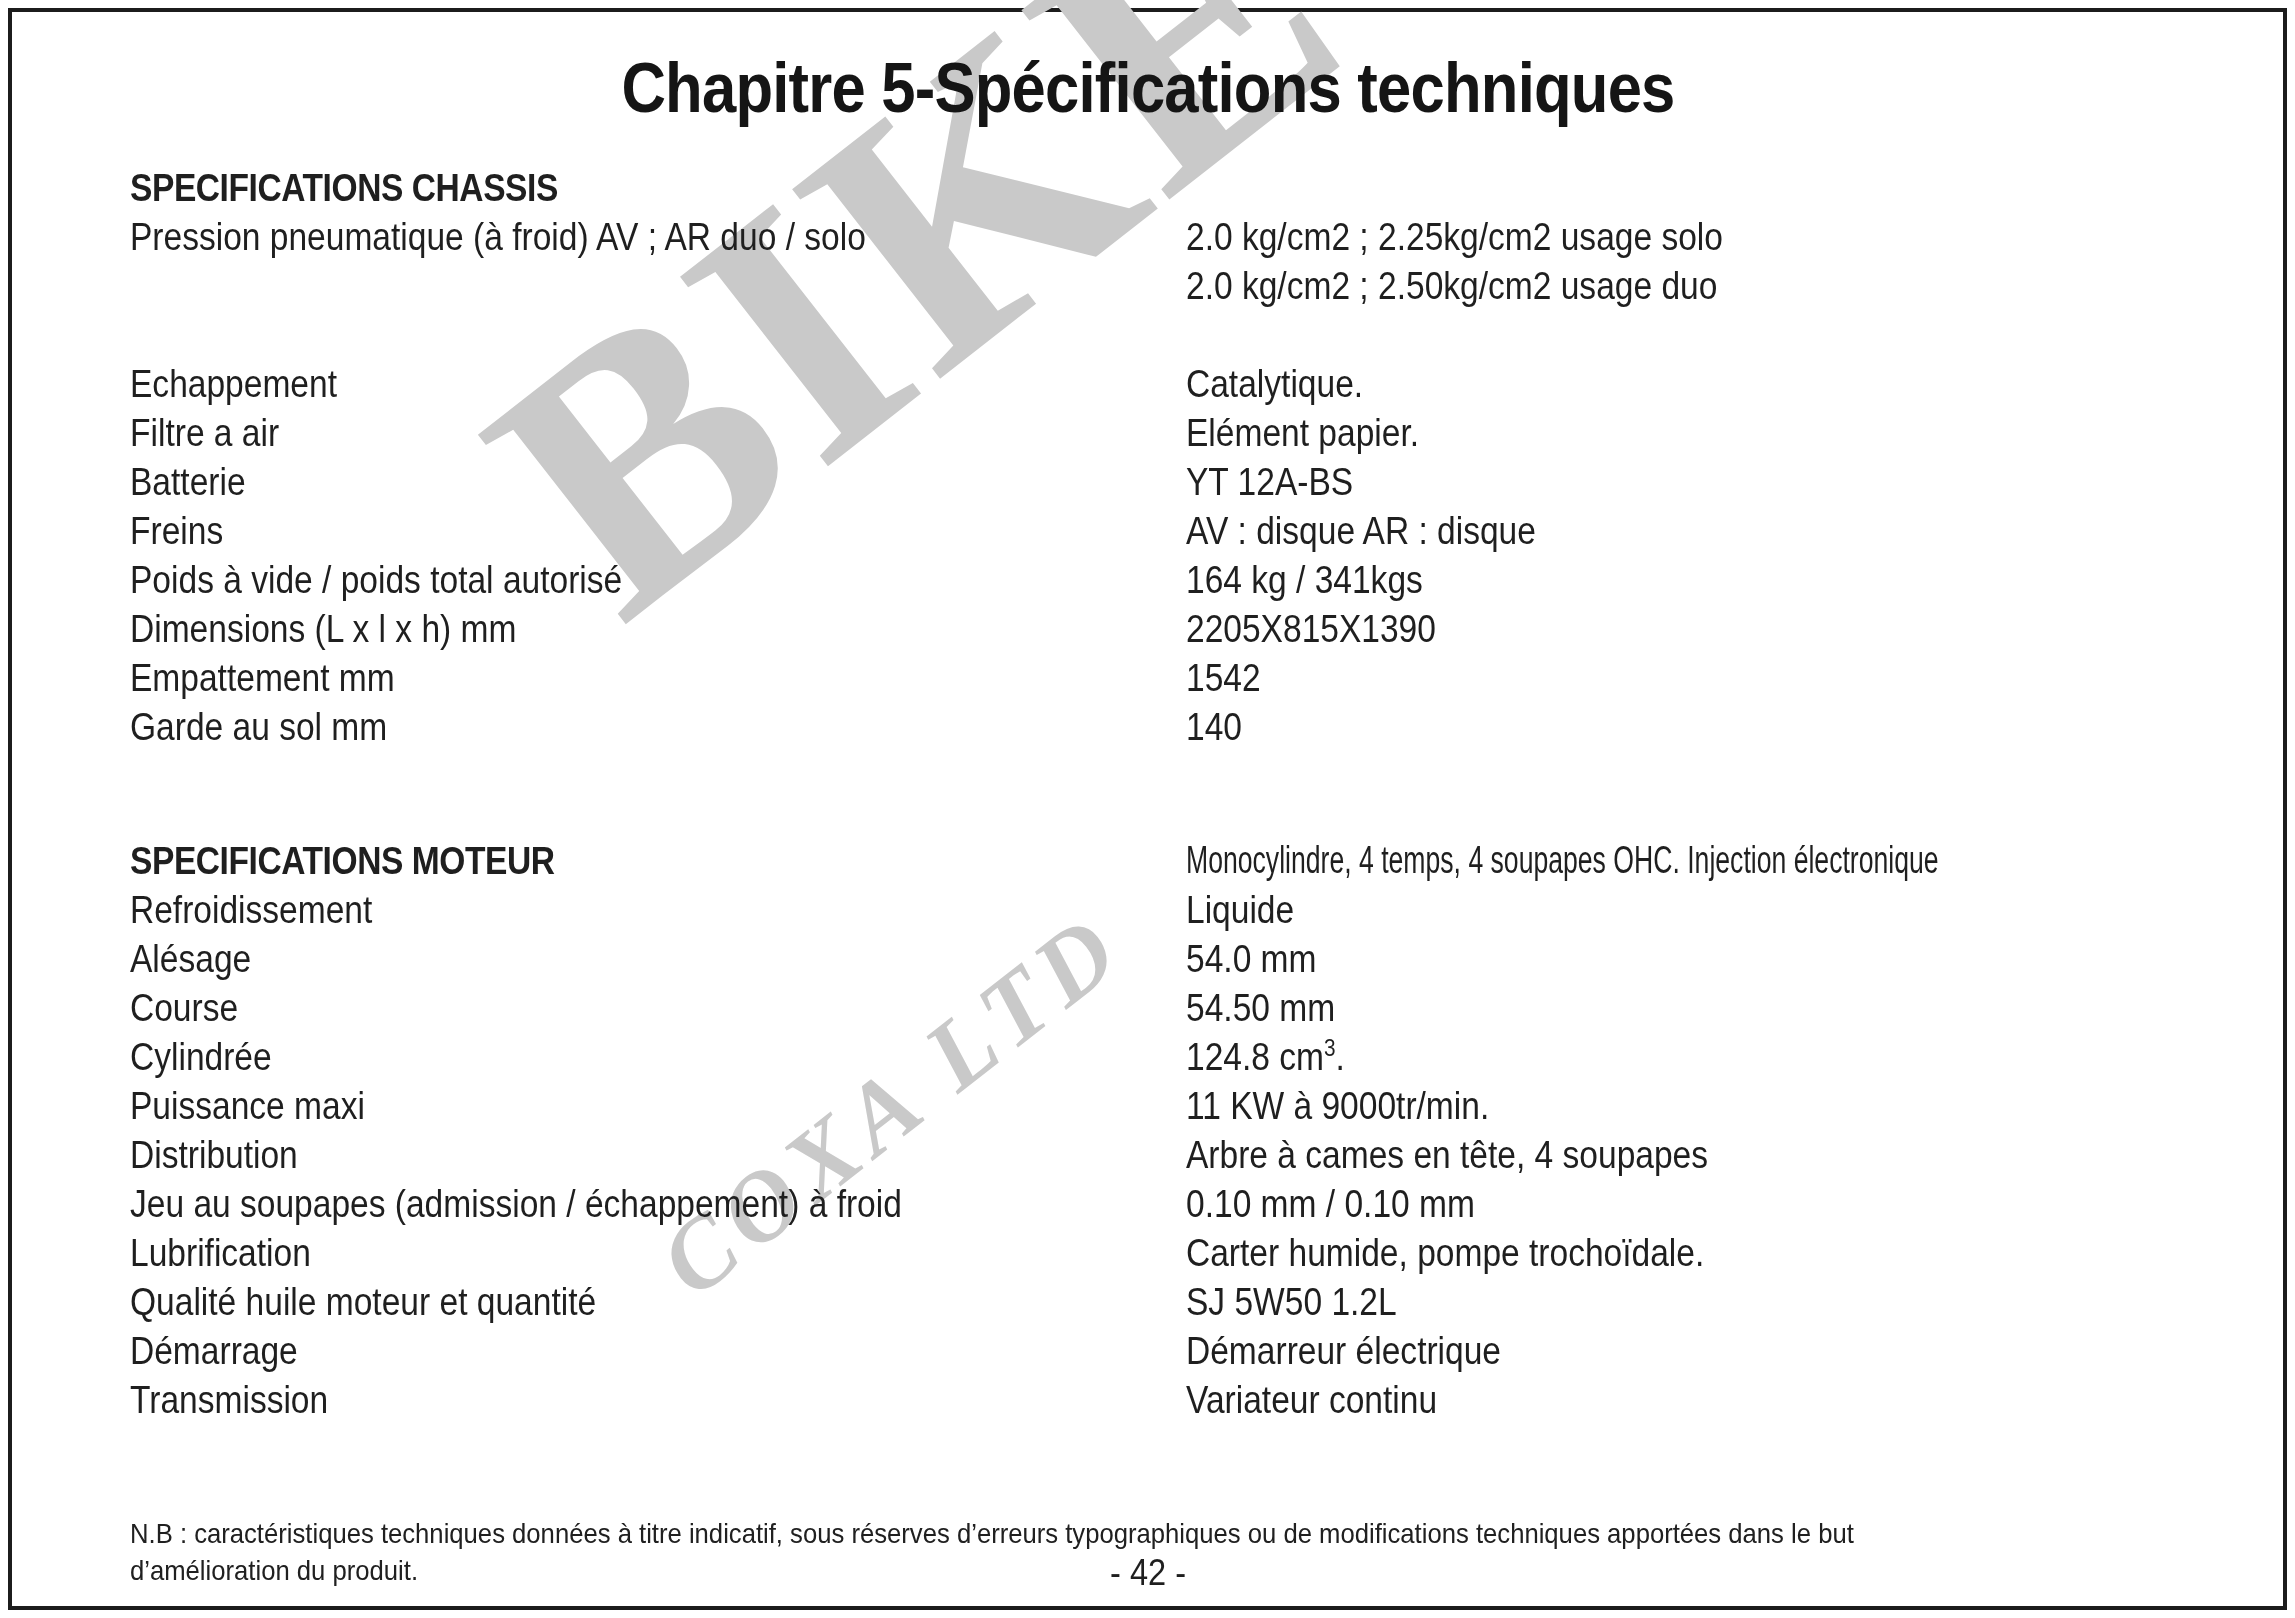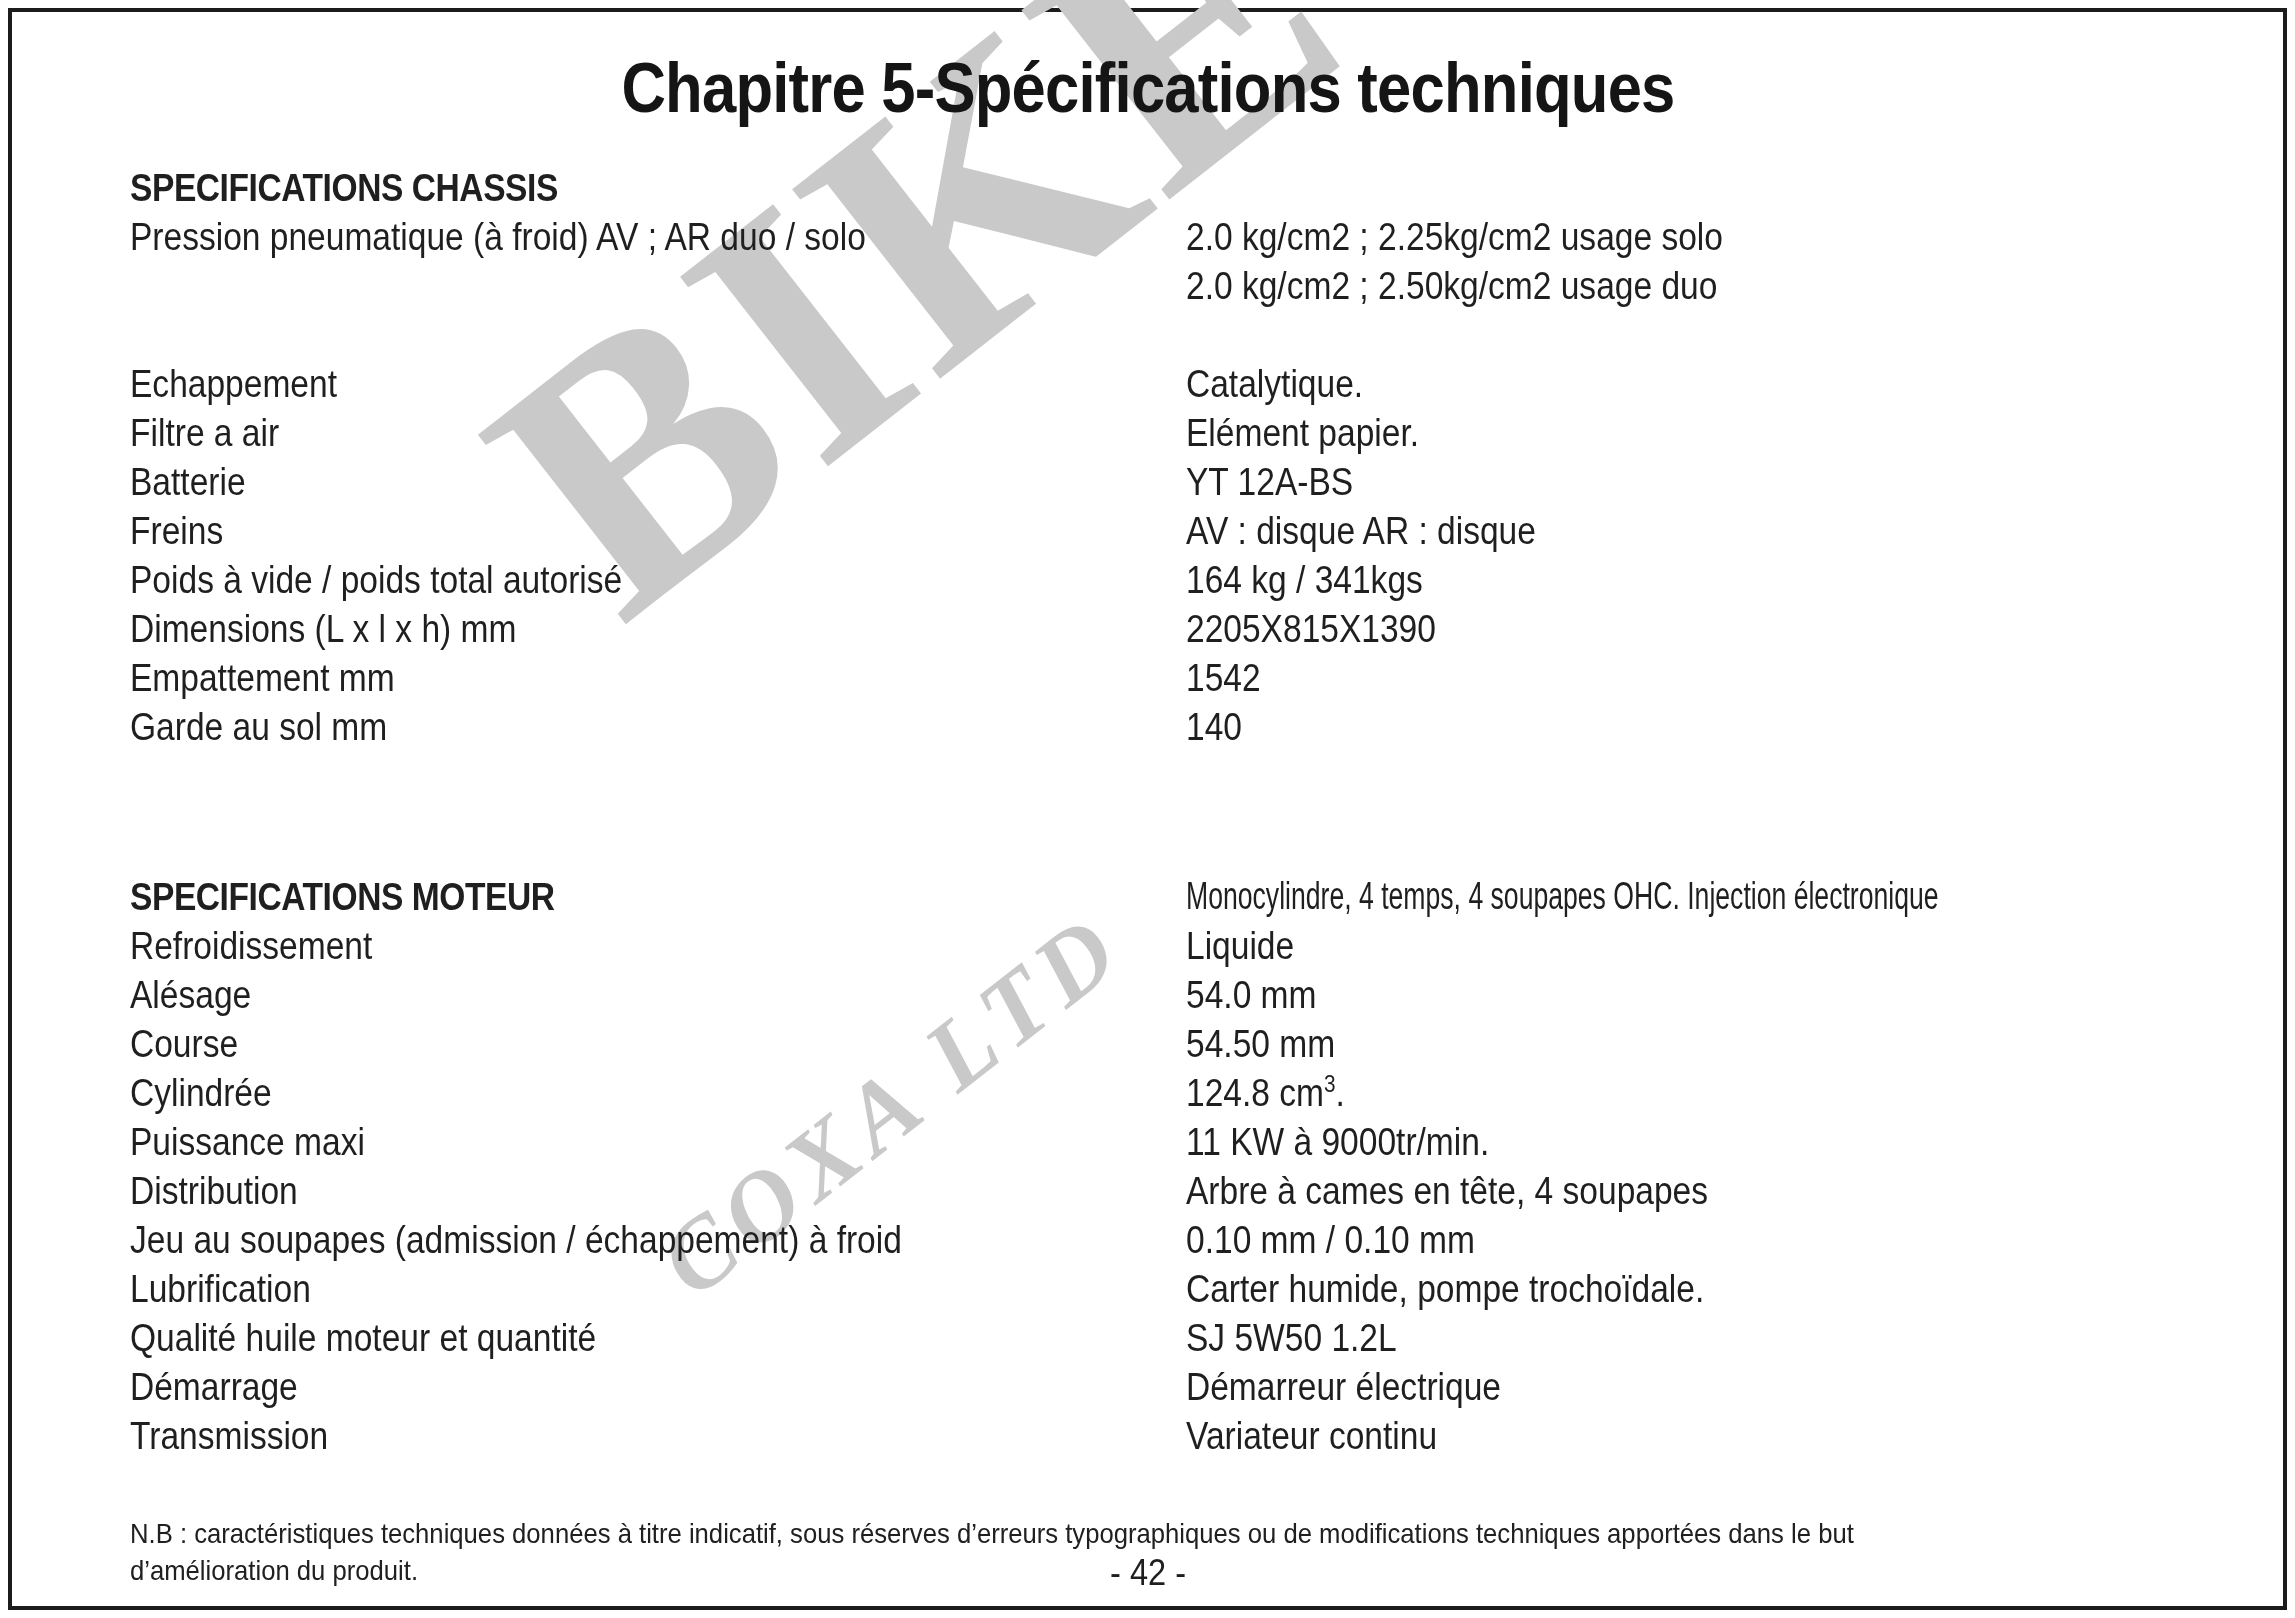--- a/index.html
+++ b/index.html
@@ -95,21 +95,21 @@
     transform-origin: center top;
     white-space: nowrap;
   }
 
   .section {
     position: absolute;
     left: 0;
     width: 2296px;
   }
   #section-chassis { top: 163px; }
-  #section-moteur  { top: 872px; }
+  #section-moteur  { top: 836px; }
 
   .row {
     position: relative;
     height: 49px;
     width: 2287px;
   }
   .row.spacer { height: 49px; }
 
   .cell {
     position: absolute;

